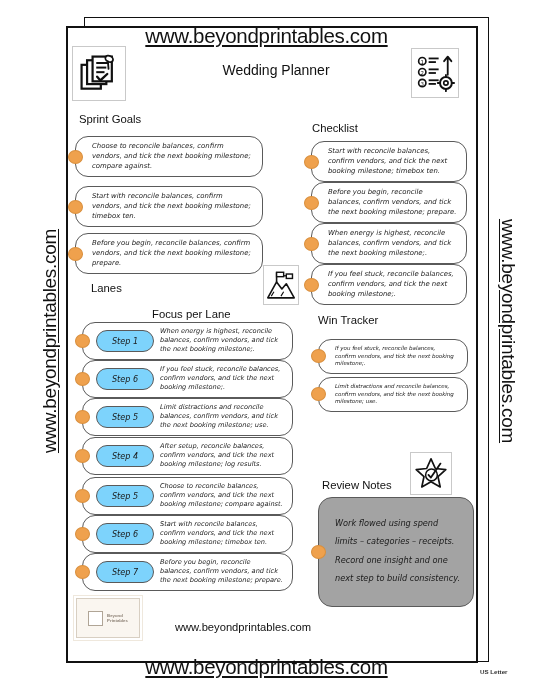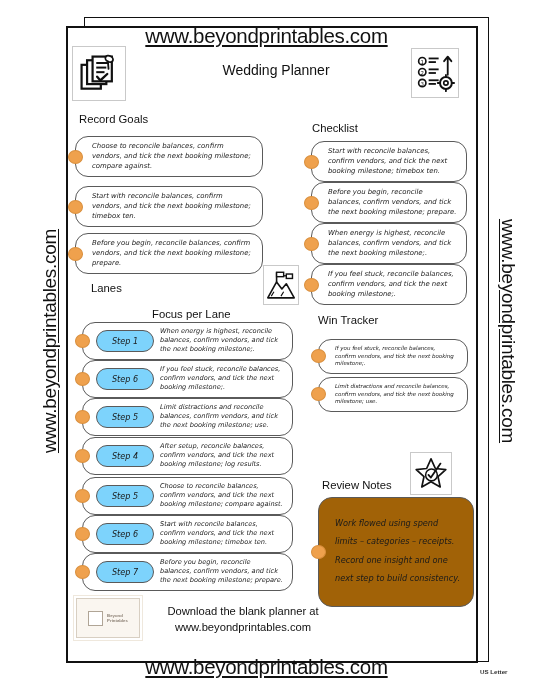--- a/index.html
+++ b/index.html
@@ -172,21 +172,21 @@
   .note-dot {
     width: 15px; height: 14px; border-radius: 50%;
     background: #efa14d; border: 1px solid #d98f3d;
     flex: 0 0 auto; margin-right: -8px; z-index: 3;
     position: relative; margin-top: 48px;
   }
   .note-box {
     flex: 1 1 auto;
     border: 1px solid #5a5a5a;
     border-radius: 14px;
-    background: #a16207;
+    background: #a3a3a3;
     padding: 14px 12px 12px 16px;
     height: 110px;
   }
   .note-txt {
     font-family: "DejaVu Sans", sans-serif;
     font-style: italic;
     font-size: 8.2px;
     line-height: 1.62;
     color: #1a1a1a;
   }
@@ -275,21 +275,21 @@
           <line x1="34" y1="24" x2="34" y2="26.5"></line>
             <line x1="34" y1="39.5" x2="34" y2="42"></line>
           <line x1="25" y1="33" x2="27.5" y2="33"></line>
             <line x1="40.5" y1="33" x2="43" y2="33"></line>
         </g>
       </svg>
     </div>
 
     <div class="doc-title">Wedding Planner</div>
 
-    <div class="sec-head" style="left:79px; top:113px;">Record Goals</div>
+    <div class="sec-head" style="left:79px; top:113px;">Sprint Goals</div>
 
     <div class="row" style="left:68px; top:136px; width:195px;">
       <div class="dot"></div>
       <div class="pill">
         <span class="pill-txt">Choose to reconcile balances, confirm vendors, and tick the next booking milestone; compare against.</span>
       </div>
     </div>
     <div class="row" style="left:68px; top:186px; width:195px;">
       <div class="dot"></div>
       <div class="pill">
@@ -428,20 +428,20 @@
 
     <div class="logo-box">
       <span class="logo-sq"></span>
       <span class="logo-words">
         <span>Beyond</span><br>
         <span>Printables</span>
       </span>
     </div>
 
     <div class="cta">
-      <span>Download the blank planner at</span><br>
+      <br>
       <span>www.beyondprintables.com</span>
     </div>
 
     <div class="paper-size">US Letter</div>
 
   </div>
 </div>
 
 </body></html>

